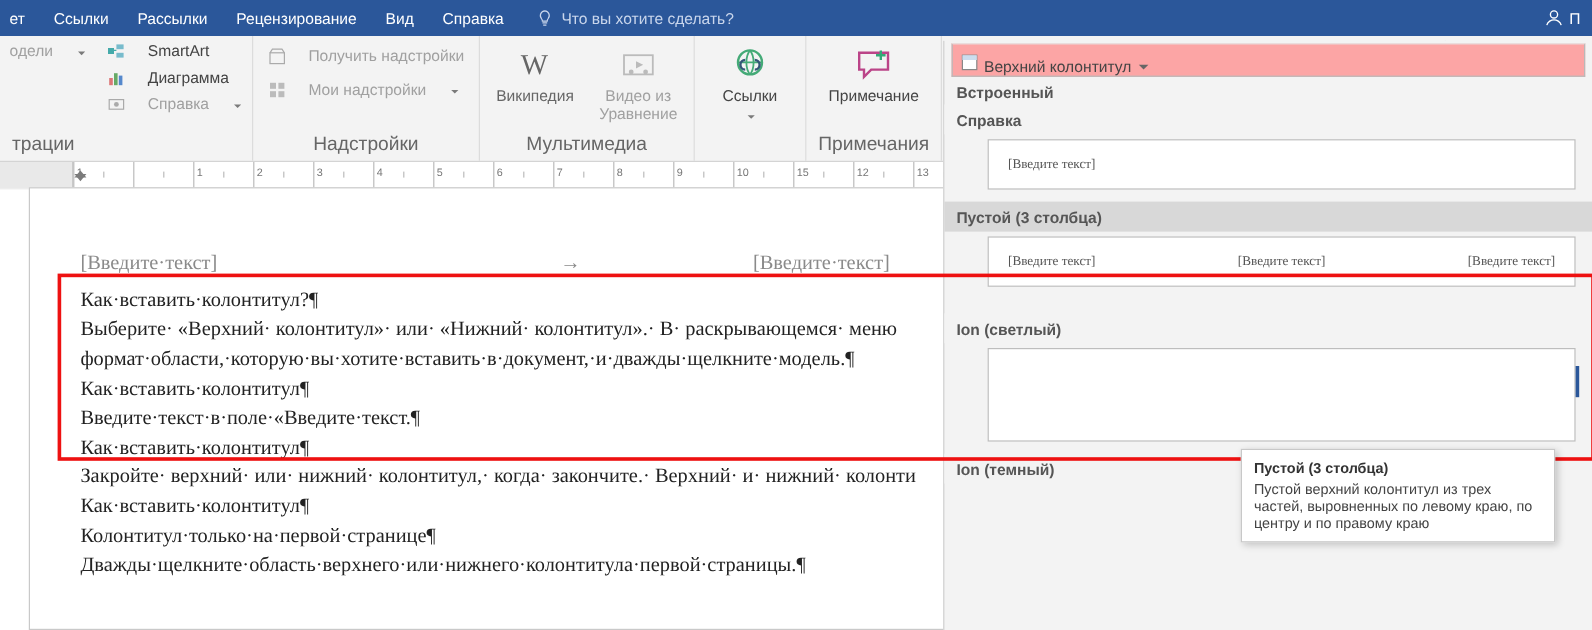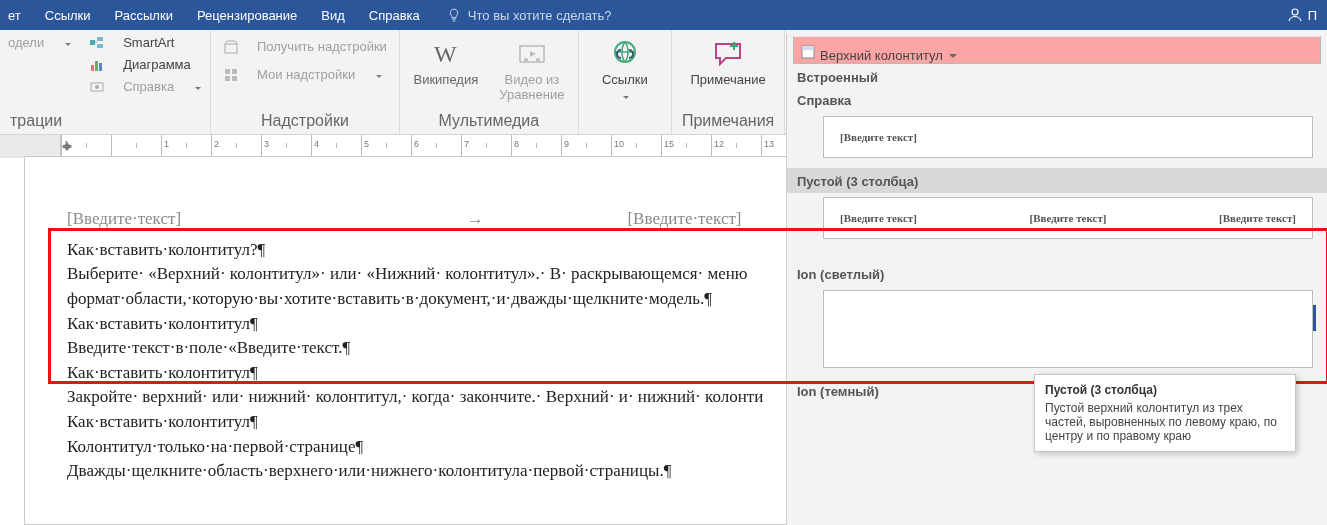--- a/index.html
+++ b/index.html
@@ -37,21 +37,21 @@
   .hdrrow .slot{flex:1}
   .hdrrow .arr{width:20px;text-align:center}
   .page p{margin:0}
   .redbox{position:absolute;border:3px solid #e11;pointer-events:none;z-index:50}
   .gallery{position:absolute;top:34px;right:0;width:540px;bottom:0;background:#f3f3f3;border-left:1px solid #d0d0d0;z-index:40;display:flex;flex-direction:column}
   .gal-hd{background:#fca5a5;border:1px solid #b9b9b9;border-top:1px solid #e6e6e6;height:26px;display:flex;align-items:flex-end;padding:0 6px;gap:4px;margin:2px 6px 0 6px}
   .gal-hd .chev::after{content:"";display:inline-block;margin-left:2px;border:4px solid transparent;border-top-color:#666;transform:translateY(2px)}
   .gal-sec-title{font-weight:600;color:#555;padding:6px 10px 2px}
   .gal-cat{font-weight:600;color:#555;padding:6px 10px 4px;background:#f3f3f3}
   .gal-cat.sel{background:#d8d8d8}
-  .thumb{margin:4px 14px 10px 36px;background:#fff;border:1px solid #bdbdbd;padding:14px 16px;font-family:"Times New Roman",serif;font-size:11px;color:#555;font-weight:700}
+  .thumb{margin:4px 14px 10px 36px;background:#fff;border:1px solid #bdbdbd;padding:14px 16px;font-family:"Times New Roman",serif;font-size:11px;color:#555;font-weight:400}
   .thumb.row3{display:flex;justify-content:space-between}
   .tooltip{position:absolute;background:#fff;border:1px solid #c8c8c8;box-shadow:2px 2px 6px rgba(0,0,0,.2);padding:8px 10px;font-size:12px;color:#444;max-width:240px;z-index:60}
   .tooltip .tt-title{font-weight:600;margin-bottom:4px;color:#333}
   .right-tools{position:absolute;right:10px;top:4px;display:flex;align-items:center;gap:12px}
   .rt{display:flex;align-items:center;gap:3px;color:#8b8b8b}
   .rt.on{color:#444}
   .rt .ic{width:20px;height:20px;display:flex;align-items:center;justify-content:center}
   .sqic{width:18px;height:18px;border:1px solid #9aa;display:inline-flex;align-items:center;justify-content:center;font-size:11px;font-weight:700;color:#d33}
 </style>
 </head>

